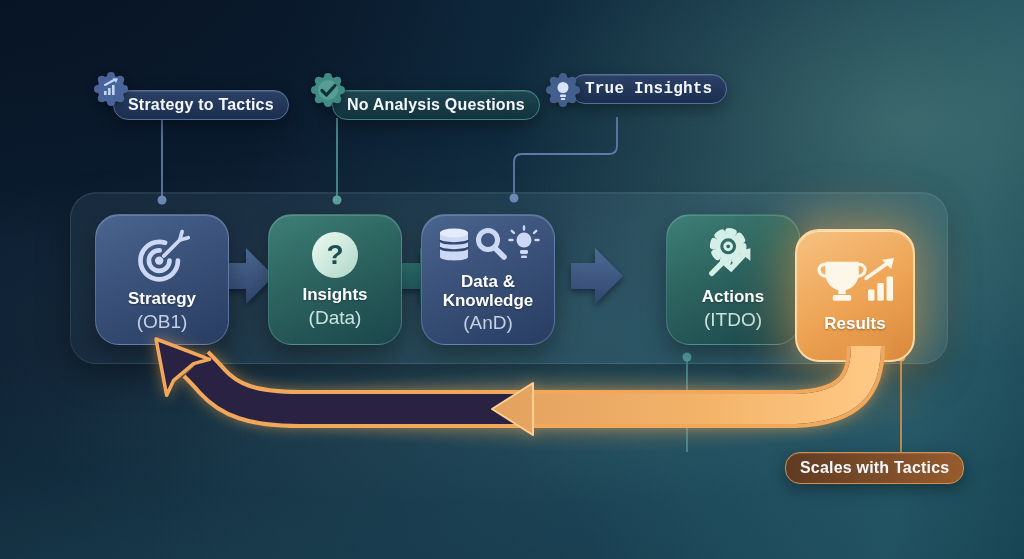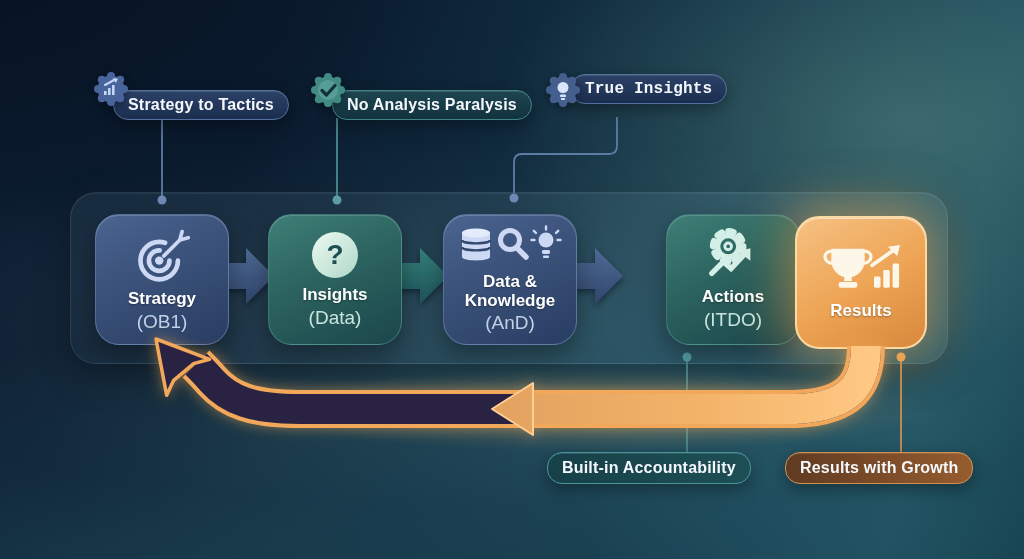--- a/index.html
+++ b/index.html
@@ -31,31 +31,31 @@
     background:linear-gradient(155deg,#4a658f 0%,#3a5179 45%,#283d62 100%);
     border:1px solid rgba(150,180,225,.38);
     box-shadow:inset 0 1px 0 rgba(255,255,255,.18), 0 10px 24px rgba(0,0,0,.35);
   }
   .step-teal{
     background:linear-gradient(155deg,#3e7f76 0%,#2c635f 45%,#1b464b 100%);
     border:1px solid rgba(120,200,190,.32);
     box-shadow:inset 0 1px 0 rgba(255,255,255,.16), 0 10px 24px rgba(0,0,0,.35);
   }
   .step-orange{
-    top:216px;height:133px;width:132px;
+    top:229px;height:133px;width:120px;
     background:linear-gradient(150deg,#f6c182 0%,#eda353 55%,#d8883c 100%);
     border:2px solid #ffd9a2;
     box-shadow:0 0 48px 10px rgba(243,166,74,.5), inset 0 1px 0 rgba(255,255,255,.55);
   }
   .step .title{font-size:17px;font-weight:700;line-height:1.12;text-shadow:0 1px 2px rgba(0,0,0,.35);}
   .step .sub{font-size:19px;margin-top:2px;}
   .step-blue .sub{color:#c3d0e6;}
   .step-teal .sub{color:#c9e4de;}
   .step .icon{margin-bottom:5px;line-height:0;}
-  .s1{left:95px;} .s2{left:268px;} .s3{left:443px;} .s4{left:618px;margin-left:48px;} .s5{left:795px;}
+  .s1{left:95px;} .s2{left:268px;} .s3{left:421px;} .s4{left:618px;margin-left:48px;} .s5{left:795px;}
   .pill{
     position:absolute;z-index:5;display:inline-flex;align-items:center;justify-content:center;
     height:28px;padding:0 14px;border-radius:15px;font-size:16px;font-weight:700;color:#f4f7fb;
     white-space:nowrap;box-shadow:0 5px 16px rgba(0,0,0,.35), inset 0 1px 0 rgba(255,255,255,.12);
     letter-spacing:.2px;
   }
   .pill-blue{background:linear-gradient(180deg,#2b4166,#1b2e4f);border:1.5px solid #54719d;}
   .pill-teal{background:linear-gradient(180deg,#1d4550,#12333e);border:1.5px solid #3f8487;}
   .pill-teal2{background:linear-gradient(90deg,#174049,#1e4f55);border:1.5px solid #45969b;}
   .pill-orange{background:linear-gradient(90deg,#5f3b22,#96５c2e);background:linear-gradient(90deg,#5f3b22,#965c2e);border:1.5px solid #d29050;}
@@ -224,30 +224,27 @@
       <g transform="translate(156,339) rotate(-40)">
         <polygon points="0,0 -28,50 -13,43 13,43 28,50" fill="#2a2342" stroke="#f2a85a" stroke-width="3.5" stroke-linejoin="round"></polygon>
       </g>
     </g>
   </svg>
 
   <div class="pill pill-blue p1">
     <span>Strategy to Tactics</span>
   </div>
   <div class="pill pill-teal p2">
-    <span>No Analysis Paralysis</span>
+    <span>No Analysis Questions</span>
   </div>
   <div class="pill pill-blue p3">
     <span>True Insights</span>
   </div>
-  <div class="pill pill-teal2 p4">
-    <span>Built-in Accountability</span>
-  </div>
   <div class="pill pill-orange p5">
-    <span>Results with Growth</span>
+    <span>Scales with Tactics</span>
   </div>
 
   <div class="badge b1">
     <svg width="36" height="36" viewBox="0 0 36 36">
       <g fill="#48649a">
         <circle cx="31" cy="18" r="4"></circle>
           <circle cx="27.2" cy="27.2" r="4"></circle>
           <circle cx="18" cy="31" r="4"></circle>
         <circle cx="8.8" cy="27.2" r="4"></circle>
           <circle cx="5" cy="18" r="4"></circle>

